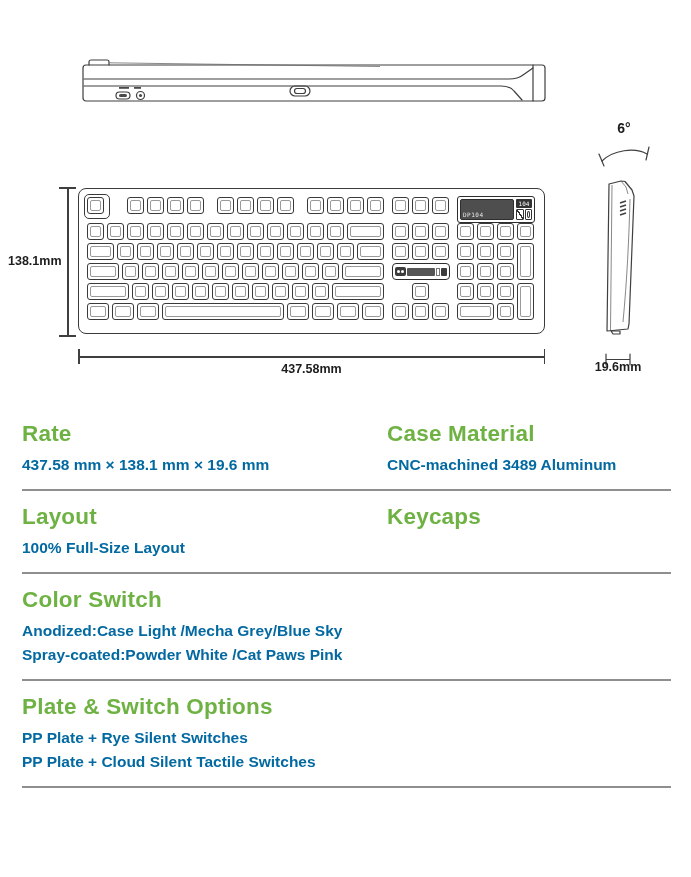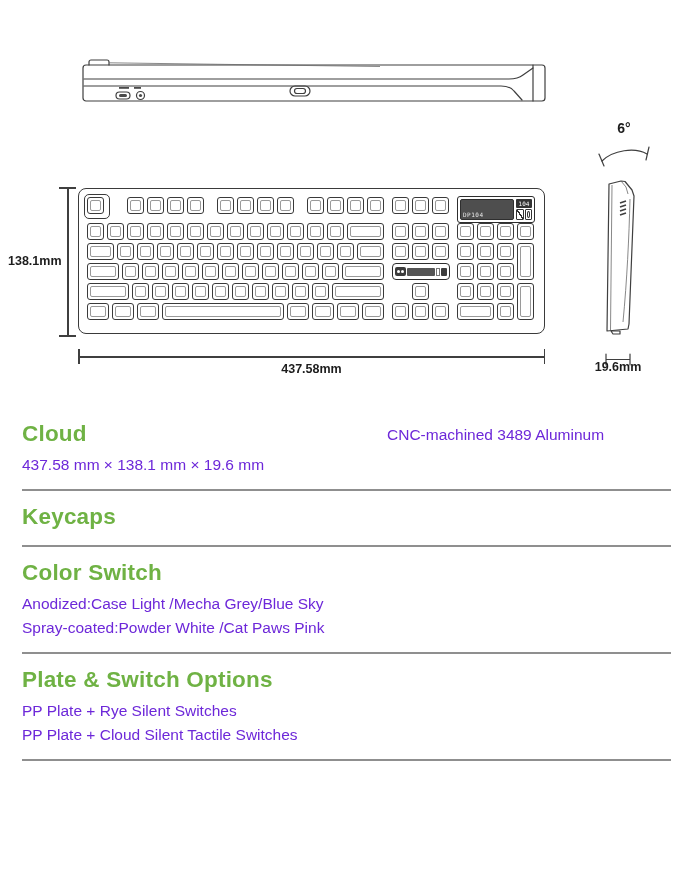--- a/index.html
+++ b/index.html
@@ -46,21 +46,21 @@
   .dim-label{position:absolute;font-weight:bold;color:#1d1d1d;}
   .lbl-height{left:8px;top:254px;font-size:12.5px;}
   .lbl-width{left:78px;top:362px;width:467px;text-align:center;font-size:12.5px;}
   .lbl-depth{left:586px;top:360px;width:64px;text-align:center;font-size:12.5px;}
   .lbl-angle{left:604px;top:120px;width:40px;text-align:center;font-size:14px;}
 
   
   .specs{position:absolute;left:22px;top:419px;width:651px;}
   .spec-grid{display:grid;grid-template-columns:365px 1fr;}
   .spec-heading{font-size:22.5px;font-weight:bold;color:#6fb244;line-height:30px;letter-spacing:0.2px;}
-  .spec-line{font-size:15.5px;font-weight:normal;color:#6d28d9;line-height:23px;margin-top:4px;}
+  .spec-line{font-size:15.5px;font-weight:bold;color:#0369a1;line-height:23px;margin-top:4px;}
   .spec-line + .spec-line{margin-top:1px;}
   .divider{border:none;border-top:2px solid #8f8f8f;margin:13px 2px 11px 0;}
 </style>
 </head>
 <body>
 
 <div class="page">
 
   <svg width="480" height="62" viewBox="0 0 480 62" style="left:75px;top:52px;">
     <path class="lineart" d="M14,13 v-3 a2,2 0 0 1 2,-2 h16 a2,2 0 0 1 2,2 v3"></path>
@@ -237,30 +237,35 @@
     </g>
     <path class="lineart" d="M26,213 h9 v3 h-7 z"></path>
     <path class="lineart" d="M21,236 V247 M45,236 V247 M21,241.5 H45"></path>
   </svg>
   <div class="dim-label lbl-depth">19.6mm</div>
 
   <div class="specs">
 
     <div class="spec-grid">
       <div>
-        <div class="spec-heading">Cloud</div>
+        <div class="spec-heading">Rate</div>
         <div class="spec-line">437.58 mm × 138.1 mm × 19.6 mm</div>
       </div>
       <div>
+        <div class="spec-heading">Case Material</div>
         <div class="spec-line">CNC-machined 3489 Aluminum</div>
       </div>
     </div>
     <hr class="divider">
 
     <div class="spec-grid">
+      <div>
+        <div class="spec-heading">Layout</div>
+        <div class="spec-line">100% Full-Size Layout</div>
+      </div>
       <div>
         <div class="spec-heading">Keycaps</div>
       </div>
     </div>
     <hr class="divider">
 
     <div>
       <div class="spec-heading">Color Switch</div>
       <div class="spec-line">Anodized:Case Light /Mecha Grey/Blue Sky</div>
       <div class="spec-line">Spray-coated:Powder White /Cat Paws Pink</div>

